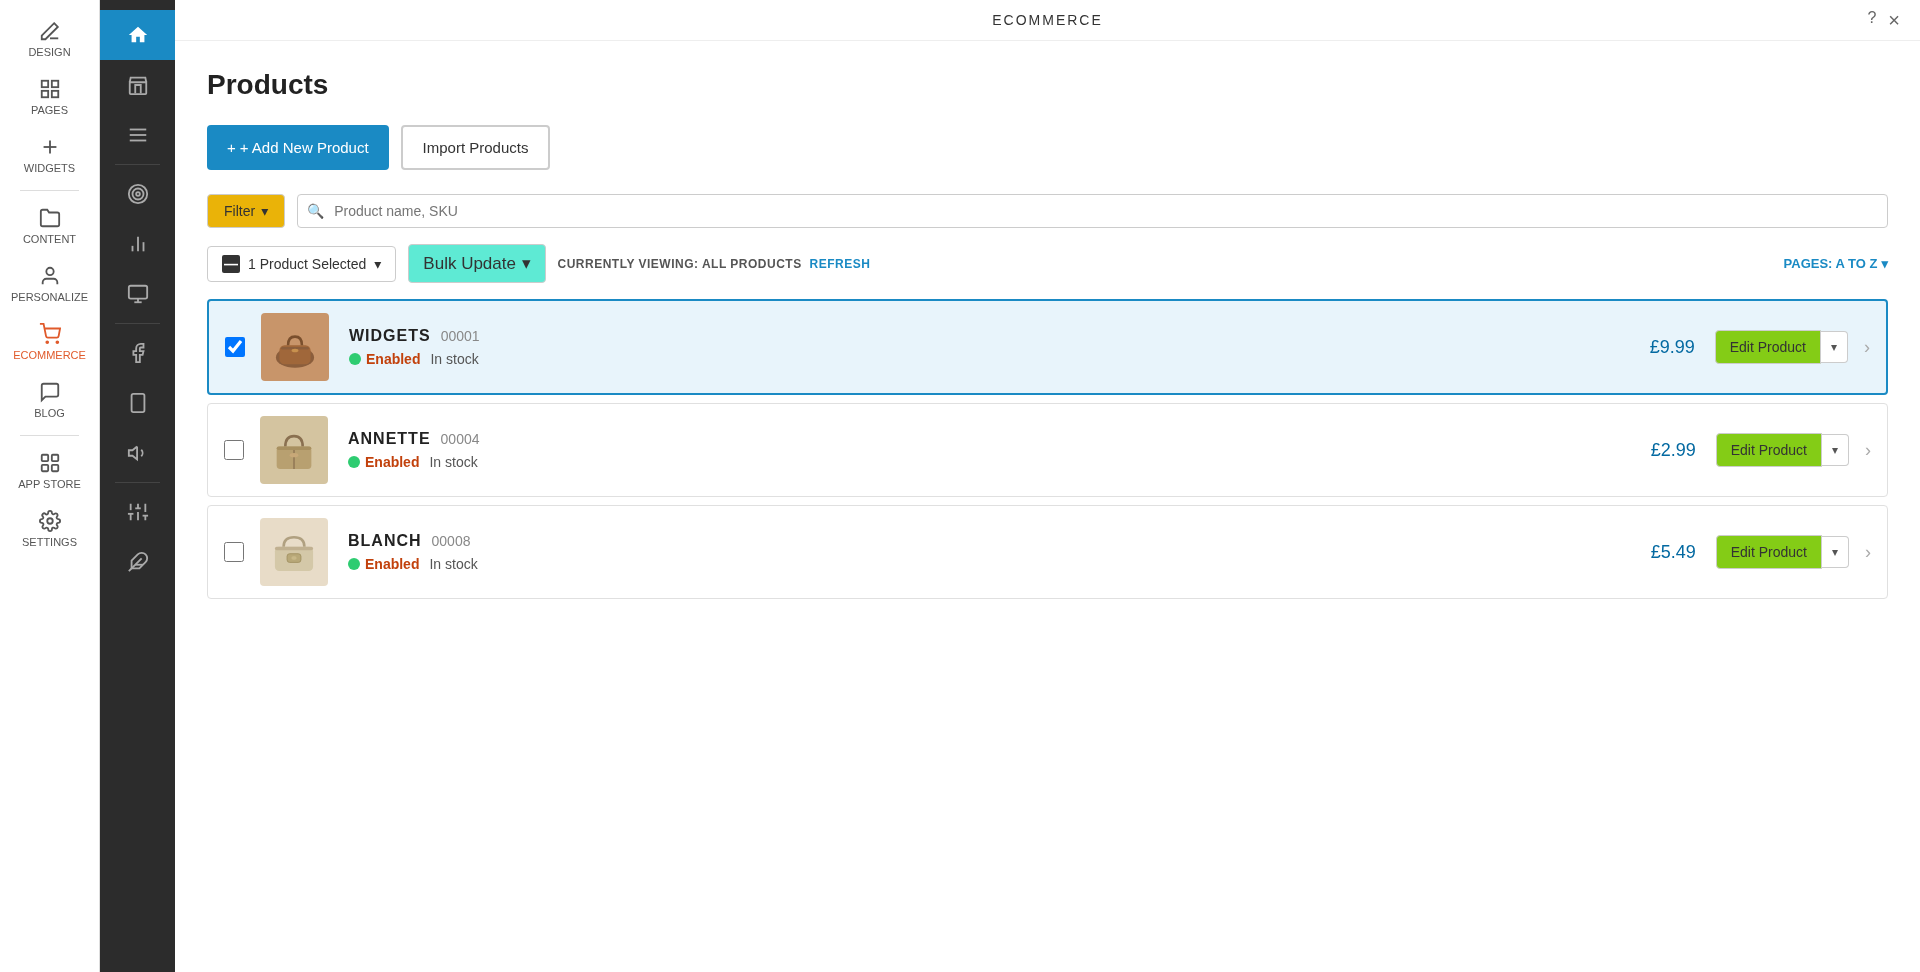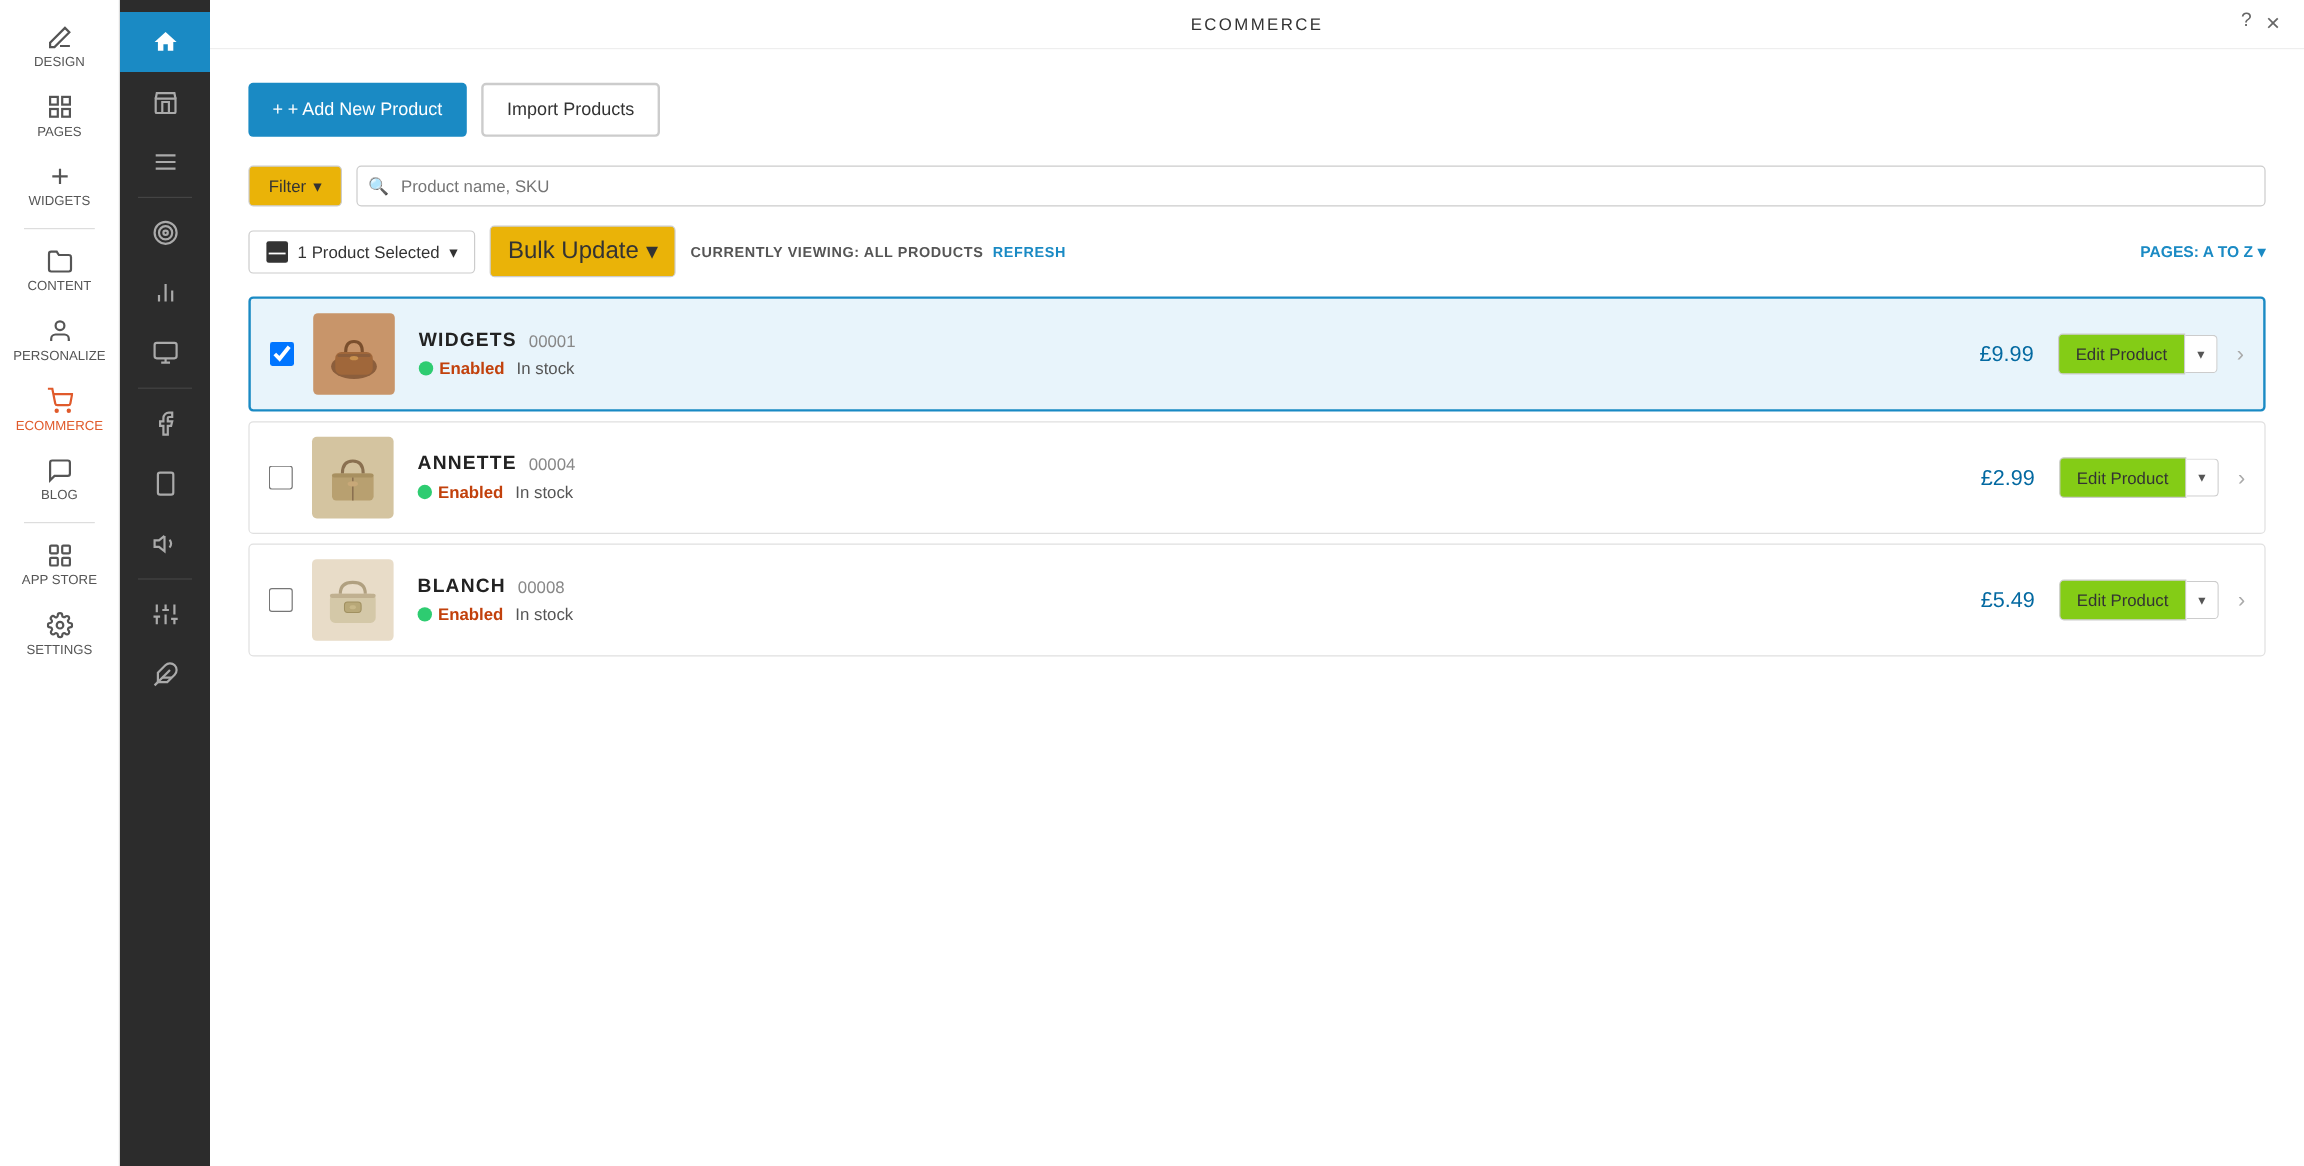--- a/index.html
+++ b/index.html
@@ -218,29 +218,29 @@
       background: #333;
       color: #fff;
       display: flex;
       align-items: center;
       justify-content: center;
       border-radius: 2px;
       font-size: 14px;
       font-weight: bold;
     }
     .bulk-update-btn {
-      background: #eab308;
+      background: #5eead4;
       border: 1px solid #ccc;
       padding: 8px 14px;
       border-radius: 4px;
       cursor: pointer;
       display: flex;
       align-items: center;
       gap: 6px;
-      font-size: 20px;
+      font-size: 17px;
       color: #333;
     }
     .currently-viewing {
       font-size: 12px;
       color: #555;
       font-weight: 600;
       letter-spacing: 0.5px;
     }
     .refresh-link {
       color: #1a8ac4;
@@ -566,20 +566,21 @@
   <div class="top-bar">
     <span class="title">ECOMMERCE</span>
     <div class="top-right-icons">
       <span style="font-size:16px;color:#666;cursor:pointer;">?</span>
       <span style="font-size:20px;color:#666;cursor:pointer;">×</span>
     </div>
   </div>
 
   <div class="products-area">
 
+    <h1 class="products-title">Products</h1>
 
     <div class="action-buttons">
       <button class="btn-add">
         <span>+</span>
         <span style="margin-left:-4px">+ Add New Product</span>
       </button>
       <button class="btn-import">
         <span>Import Products</span>
       </button>
     </div>

